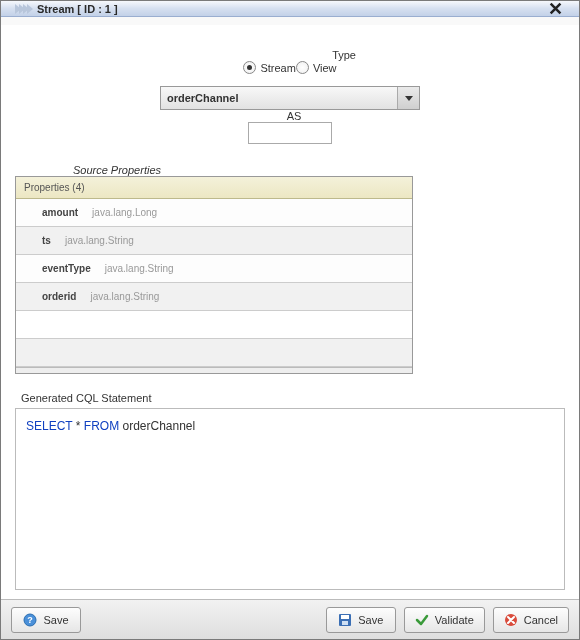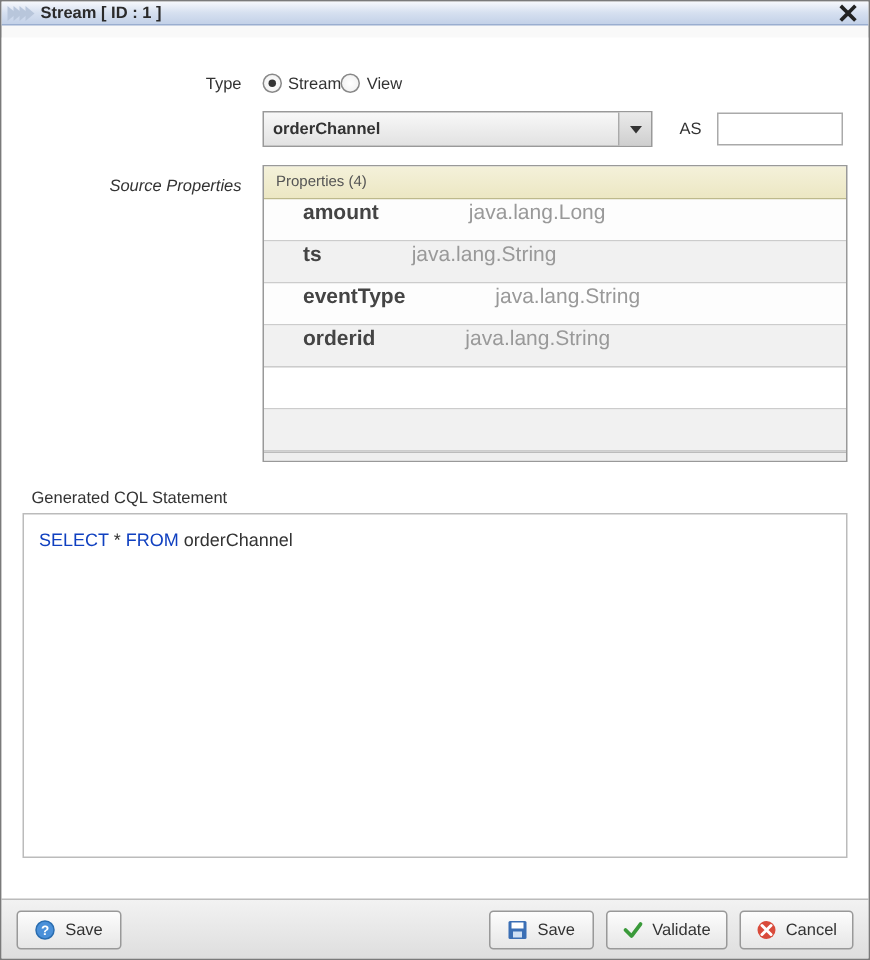--- a/index.html
+++ b/index.html
@@ -14,21 +14,21 @@
     border: 1px solid #7a7a7a;
     position: relative;
     overflow: hidden;
   }
   .titlebar {
     height: 16px;
     background: linear-gradient(#f6f8fc, #d6e0f0 50%, #c3d1e8);
     border-bottom: 1px solid #9aaed0;
     display: flex;
     align-items: center;
-    padding: 0 4px;
+    padding: 0 14px;
     color: #2a2a2a;
     font-weight: bold;
   }
   .titlebar .chevrons { margin-right: 6px; display:flex; gap:-2px; }
   .titlebar .chevrons span {
     display:inline-block; width:0; height:0;
     border-top:5px solid transparent;
     border-bottom:5px solid transparent;
     border-left:6px solid #b8c6db;
     margin-right:-2px;
@@ -46,20 +46,21 @@
     position: absolute;
     top: 24px; left: 0; right: 0; bottom: 40px;
     padding: 24px 14px 10px 14px;
     overflow: hidden;
     background: #fff;
   }
   .form-row {
     display: flex;
     align-items: center;
     margin-bottom: 12px;
+    flex-direction: column;
   }
   .form-label {
     width: 160px;
     text-align: right;
     padding-right: 14px;
     color: #333;
   }
   .form-label.top { align-self: flex-start; padding-top: 8px; font-style: italic; }
   .radios { display: flex; align-items: center; }
   .radio {
@@ -114,40 +115,40 @@
     background: linear-gradient(#f4f1da,#ece7c3);
     border-bottom: 1px solid #bdb98c;
     padding: 0 8px;
     display:flex; align-items:center;
     font-size: 10px;
     color:#555;
     text-align:right;
   }
   .props-row {
     height: 28px;
-    display:flex; 
+    display:flex; align-items:center;
     padding-left: 26px;
     gap: 14px;
     border-bottom: 1px solid #ccc;
-    font-size: 14px;
+    font-size: 10px;
   }
   .props-row:nth-child(odd) { background: #fdfdfd; }
   .props-row:nth-child(even) { background: #f1f1f1; }
   .props-row .pname { color:#444; font-weight:bold; min-width:0; }
-  .props-row .ptype { color:#999;margin-left:46px; }
+  .props-row .ptype { color:#999; }
   .props-empty { height: 28px; border-bottom:1px solid #ccc; }
   .props-empty.alt { background:#f1f1f1; }
   .props-footer { height:6px; background:#eeeeee; border-top:1px solid #bbb; }
   .section-label {
     margin: 18px 0 4px 6px;
     color:#333;
   }
   .cql-box {
     border: 1px solid #bbb;
-    height: 230px;
+    height: 182px;
     padding: 10px 10px;
     font-size: 12px;
     color:#333;
     overflow:auto;
     background:#fff;
   }
   .cql-box .kw { color: #1040c0; }
   .footer {
     position:absolute; left:0; right:0; bottom:0;
     height:40px;

